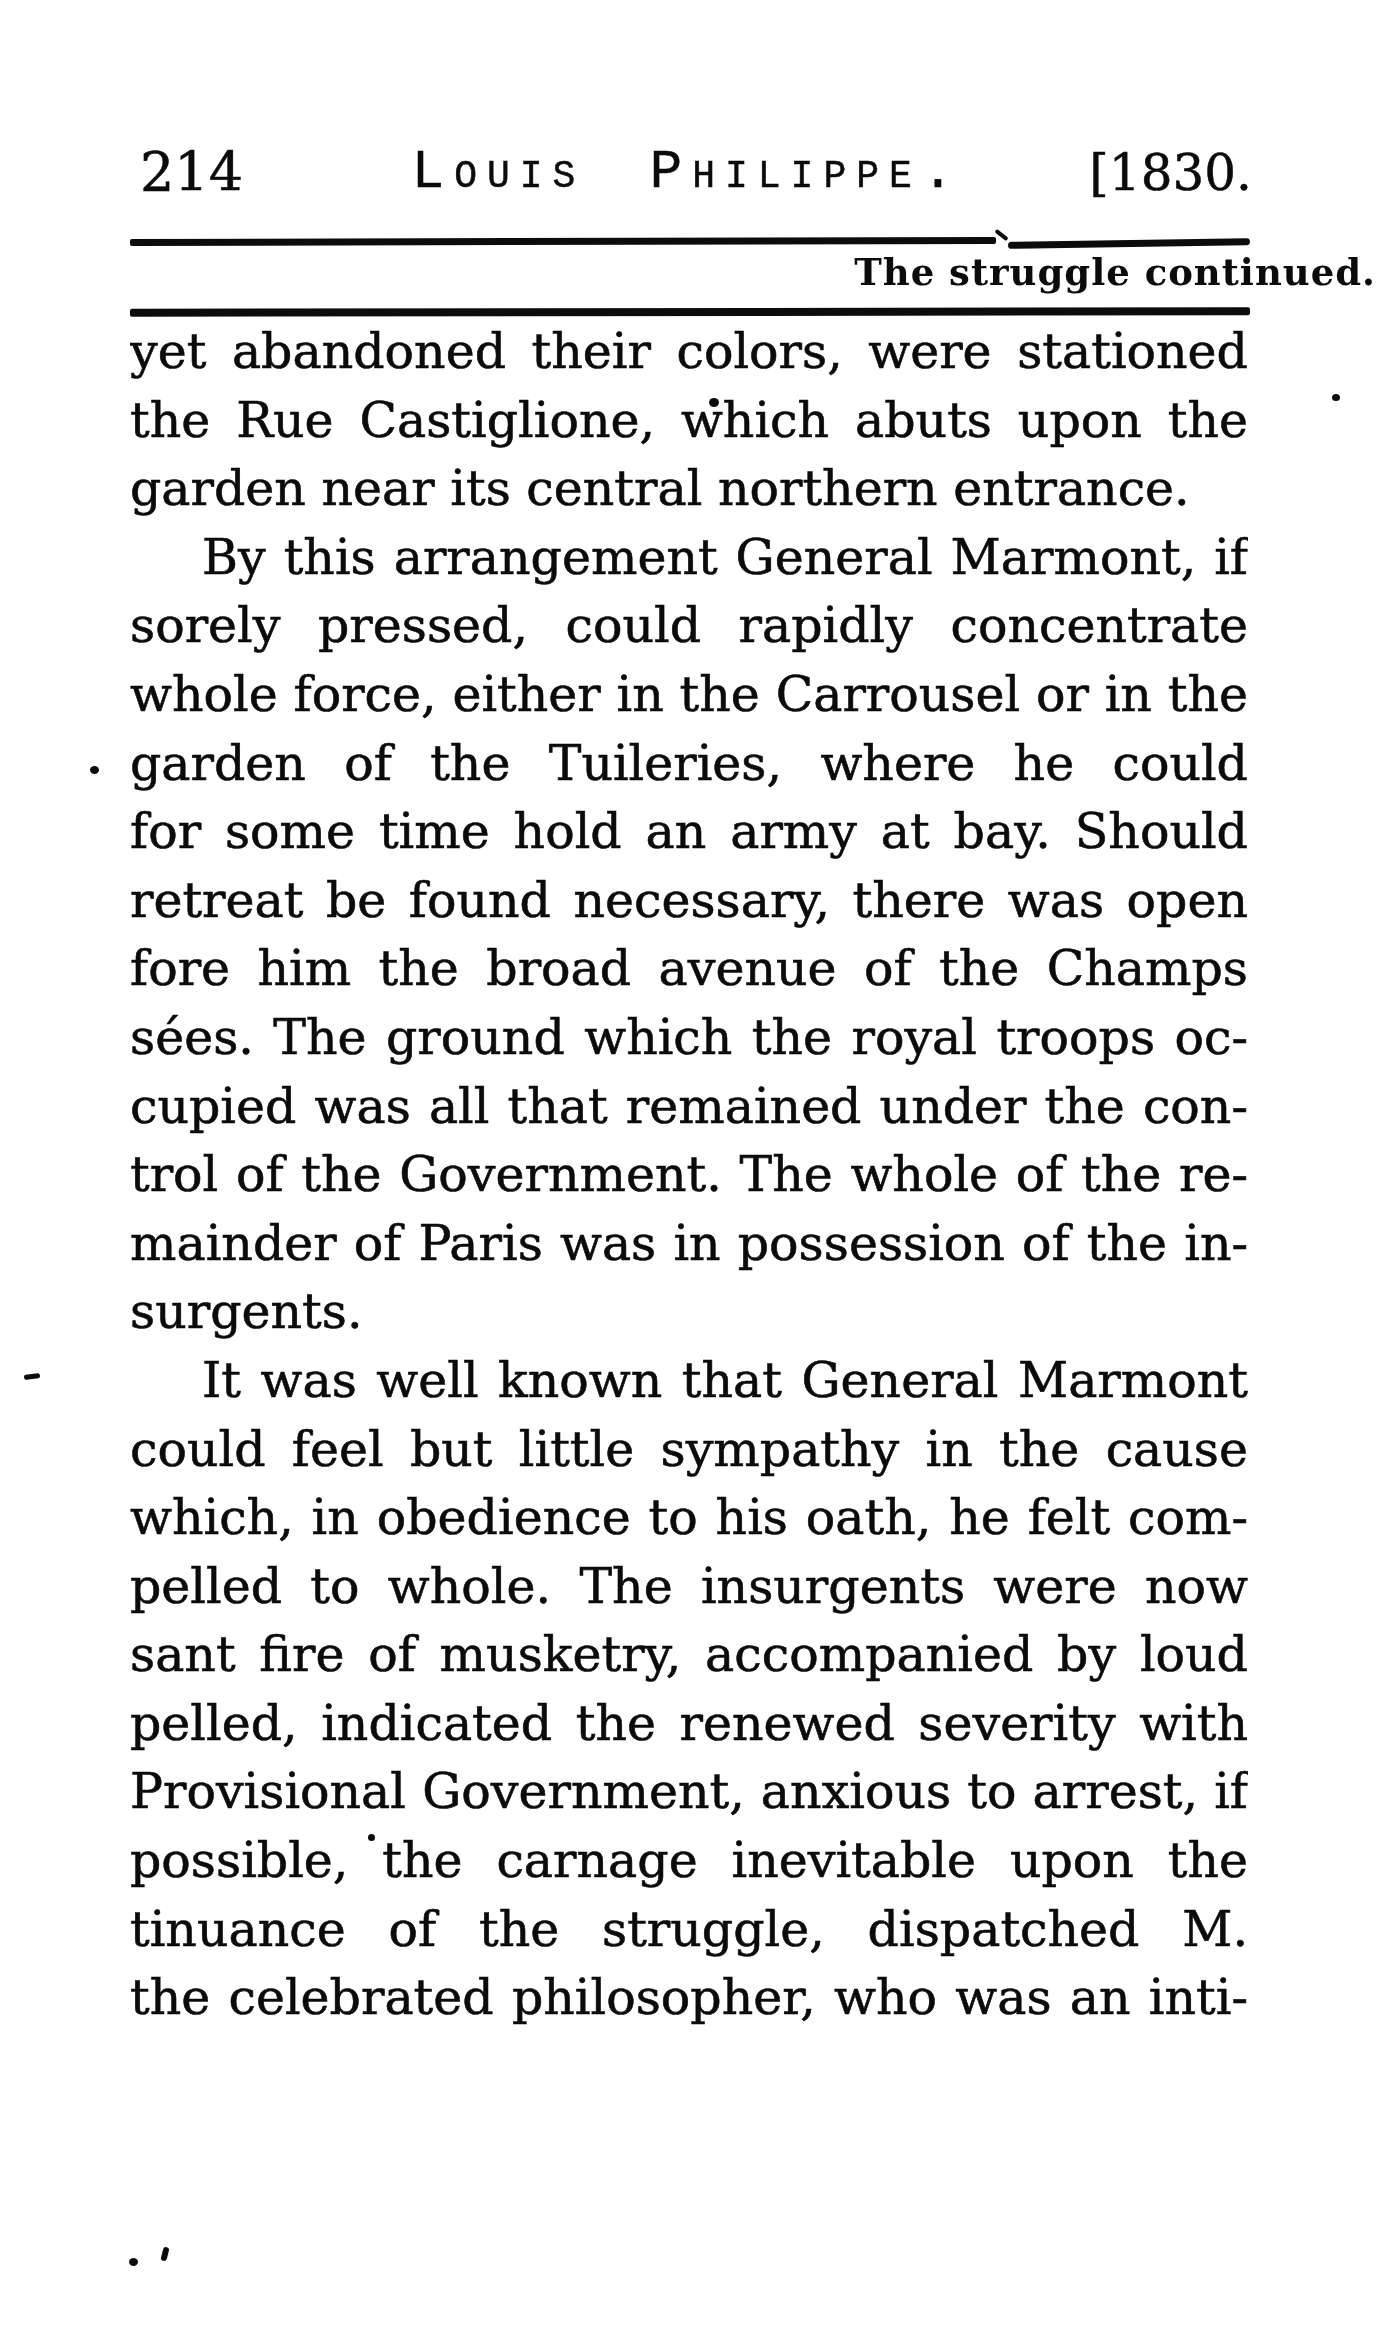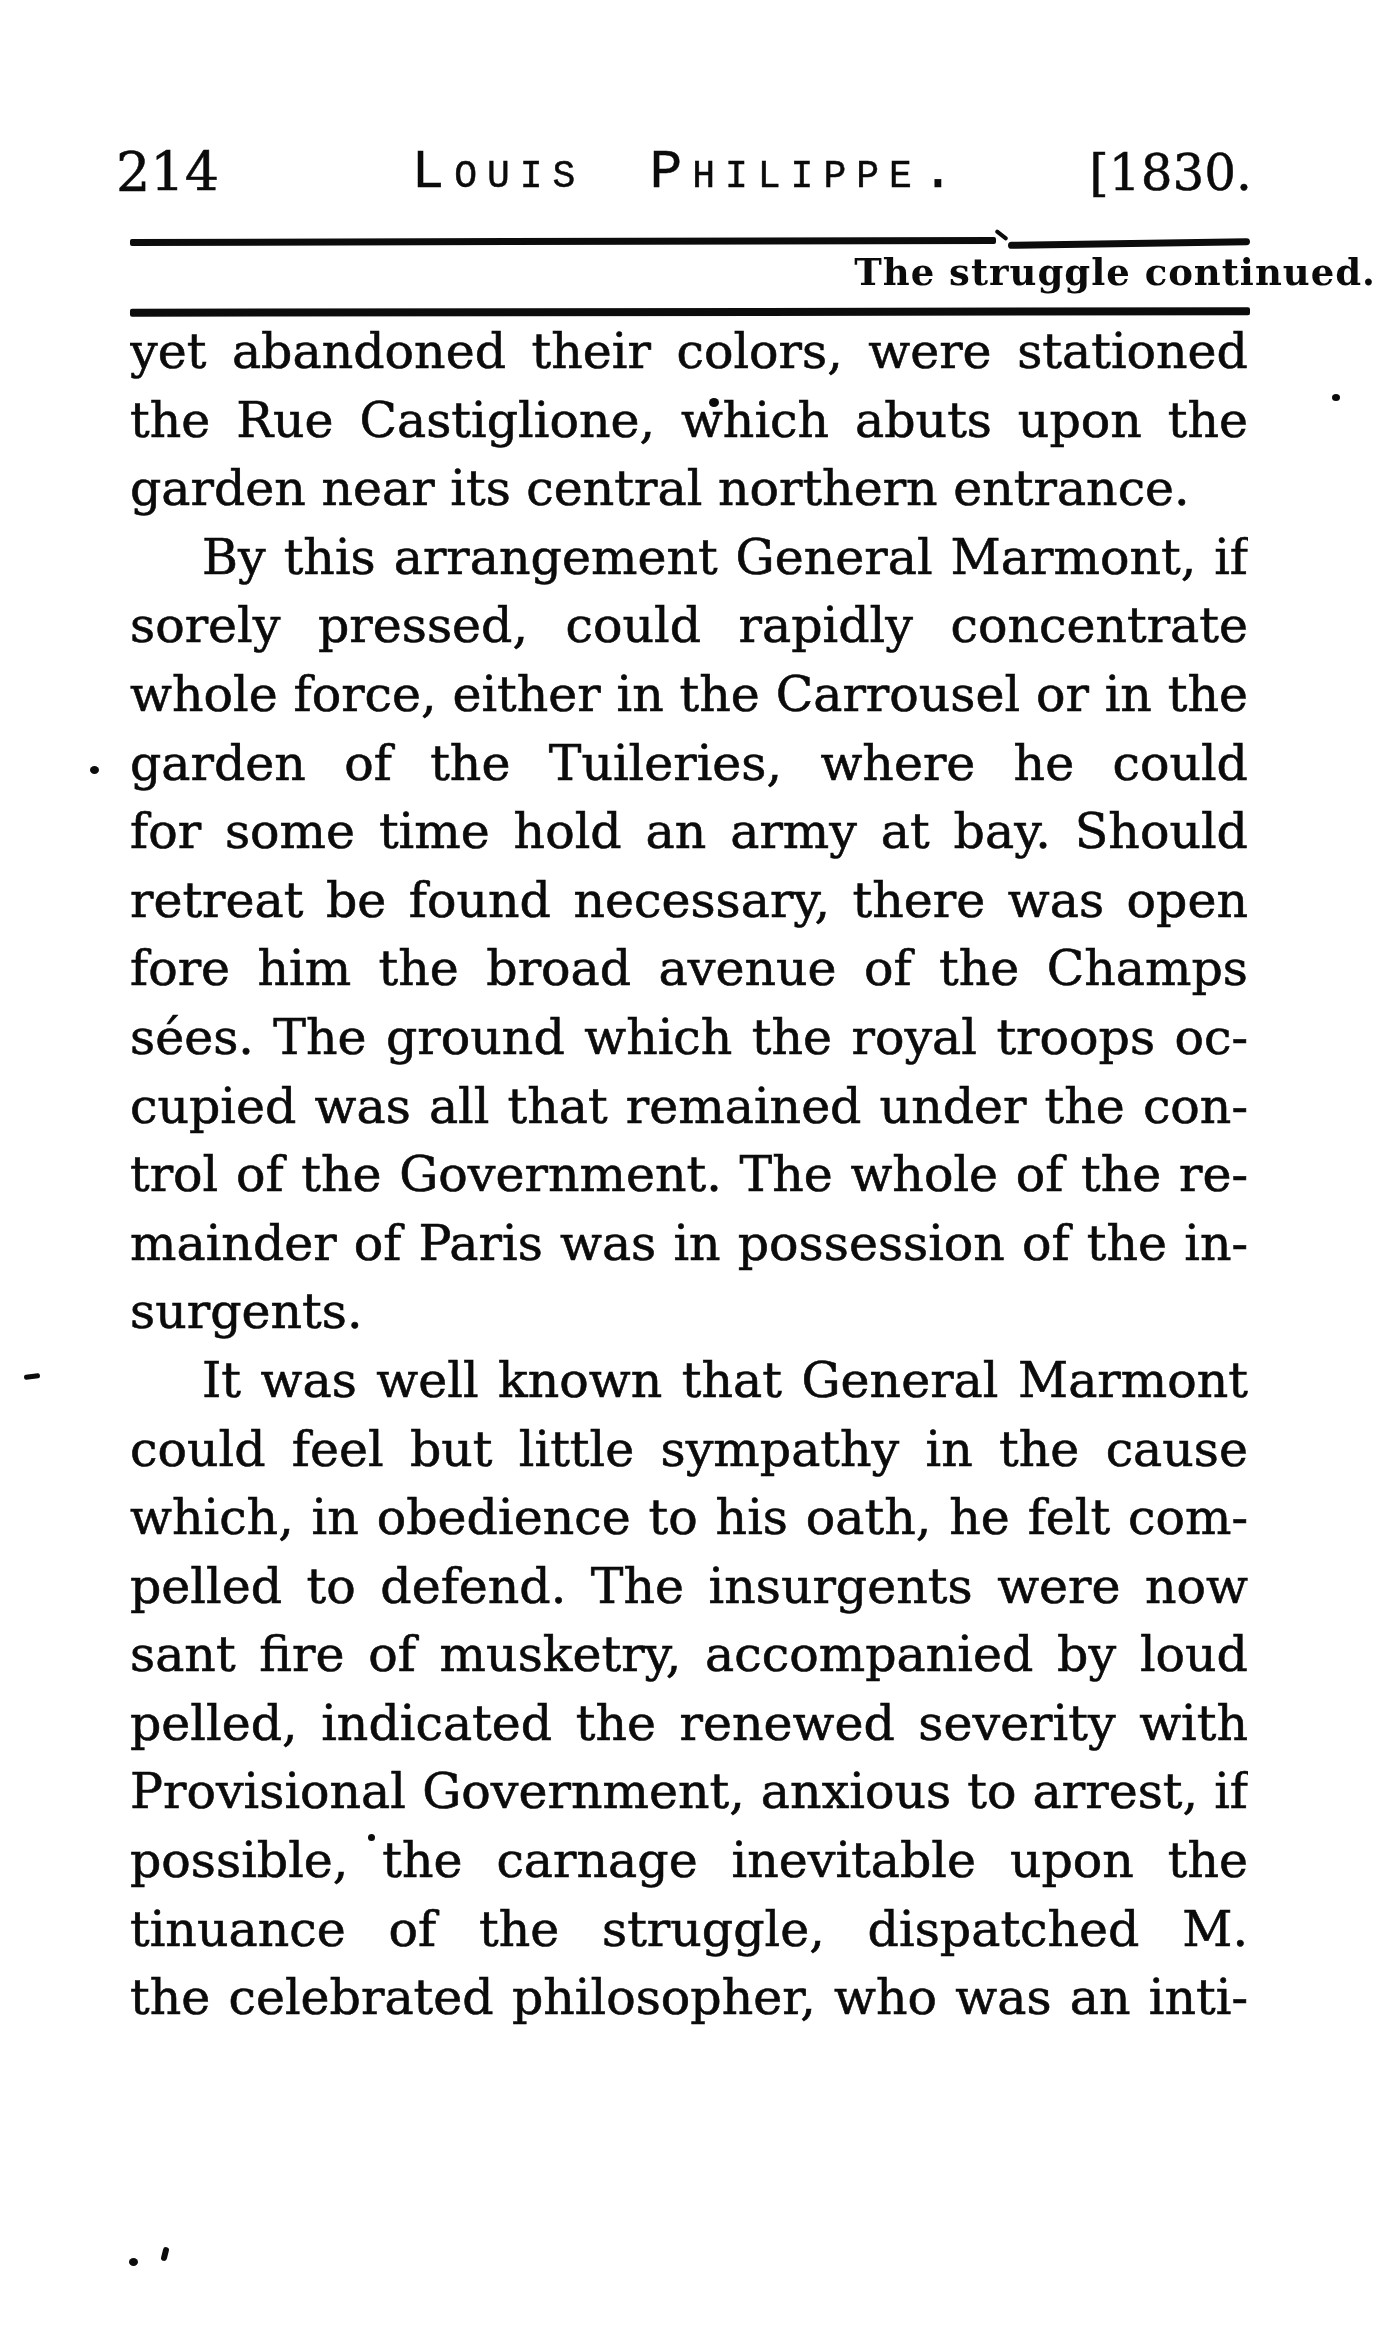--- a/index.html
+++ b/index.html
@@ -7,21 +7,21 @@
     position:relative;
     width:1376px;height:2334px;
     background:#ffffff;
     color:#0b0b0b;
     font-family:"DejaVu Serif","Liberation Serif",serif;
     overflow:hidden;
     margin:0 auto;
   }
   
   .page-number{
-    position:absolute;left:116px;top:146px;
+    position:absolute;left:140px;top:146px;
     font-size:54px;line-height:1;
     -webkit-text-stroke:0.5px #0b0b0b;
   }
   .running-title{
     position:absolute;left:0;right:0;top:146px;
     text-align:center;
     font-variant:small-caps;
     font-size:54px;line-height:1;
     letter-spacing:10px;word-spacing:22px;font-family:Liberation Mono, monospace;
     -webkit-text-stroke:0.5px #0b0b0b;
@@ -100,21 +100,21 @@
     <div class="ln">fore him the broad avenue of the Champs Ely-</div>
     <div class="ln">sées.  The ground which the royal troops oc-</div>
     <div class="ln">cupied was all that remained under the con-</div>
     <div class="ln">trol of the Government.  The whole of the re-</div>
     <div class="ln">mainder of Paris was in possession of the in-</div>
     <div class="ln end">surgents.</div>
 
     <div class="ln indent">It was well known that General Marmont</div>
     <div class="ln">could feel but little sympathy in the cause</div>
     <div class="ln">which, in obedience to his oath, he felt com-</div>
-    <div class="ln">pelled to defend.  The insurgents were now</div>
+    <div class="ln">pelled to whole.  The insurgents were now</div>
     <div class="ln">sant fire of musketry, accompanied by loud</div>
     <div class="ln">pelled, indicated the renewed severity with</div>
     <div class="ln">Provisional Government, anxious to arrest, if</div>
     <div class="ln">possible, the carnage inevitable upon the con-</div>
     <div class="ln">tinuance of the struggle, dispatched M. Arago,</div>
     <div class="ln">the celebrated philosopher, who was an inti-</div>
   </main>
 
   <div class="speck sp-above-which"></div>
   <div class="speck sp-right-margin"></div>

